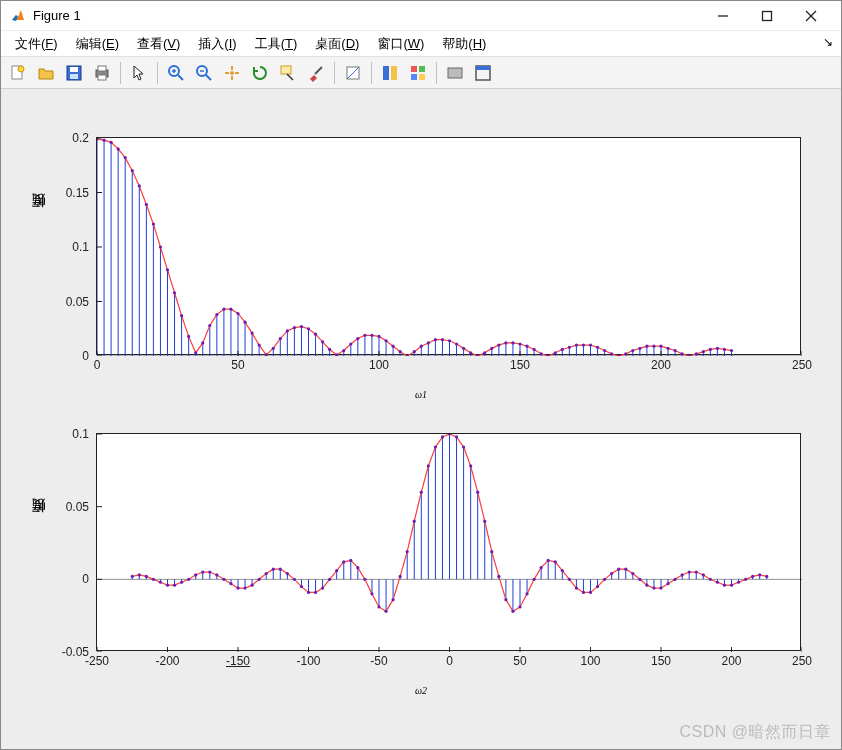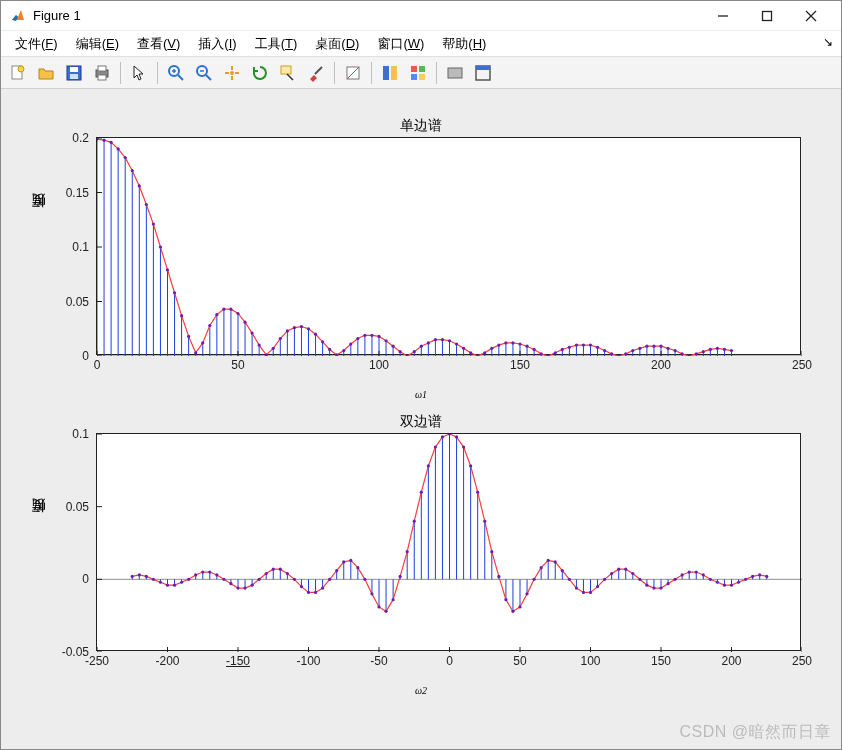--- a/index.html
+++ b/index.html
@@ -251,21 +251,20 @@
     <div class="tbtn">
       <svg width="18" height="18" viewBox="0 0 18 18">
         <rect x="2" y="2" width="14" height="14" fill="none" stroke="#555" stroke-width="1.5"></rect>
         <rect x="2" y="2" width="14" height="4" fill="#3b6fd6"></rect>
       </svg>
     </div>
   </div>
 
 <div class="canvas">
 
-  <div class="axtitle" style="top:28px;">单边谱</div>
   <div class="ylabel" style="top:130px;left:28px;">幅度</div>
   <div class="plotbox" id="plot1" style="left:95px; top:48px; width:705px; height:218px;">
      <div id="yticks1" style="position:absolute; left:-50px; top:0; width:46px; height:100%;">
         <div class="tick y" style="top: 218px;">0</div>
         <div class="tick y" style="top: 163.5px;">0.05</div>
         <div class="tick y" style="top: 109px;">0.1</div>
         <div class="tick y" style="top: 54.5px;">0.15</div>
         <div class="tick y" style="top: 0px;">0.2</div>
       </div>
      <div id="xticks1" style="position:absolute; left:0; bottom:-20px; width:100%; height:18px;">
@@ -469,21 +468,20 @@
         <line x1="0" y1="213" x2="0" y2="218" stroke="#222"></line>
         <line x1="141" y1="213" x2="141" y2="218" stroke="#222"></line>
         <line x1="282" y1="213" x2="282" y2="218" stroke="#222"></line>
         <line x1="423" y1="213" x2="423" y2="218" stroke="#222"></line>
         <line x1="564" y1="213" x2="564" y2="218" stroke="#222"></line>
         <line x1="705" y1="213" x2="705" y2="218" stroke="#222"></line>
       </svg>
   </div>
   <div class="xlabel-area" style="top:300px;">ω1</div>
 
-  <div class="axtitle" style="top:324px;">双边谱</div>
   <div class="ylabel" style="top:435px;left:28px;">幅度</div>
   <div class="plotbox" id="plot2" style="left:95px; top:344px; width:705px; height:218px;">
      <div id="yticks2" style="position:absolute; left:-50px; top:0; width:46px; height:100%;">
         <div class="tick y" style="top: 218px;">-0.05</div>
         <div class="tick y" style="top: 145.333px;">0</div>
         <div class="tick y" style="top: 72.6667px;">0.05</div>
         <div class="tick y" style="top: 0px;">0.1</div>
       </div>
      <div id="xticks2" style="position:absolute; left:0; bottom:-20px; width:100%; height:18px;">
         <div class="tick x" style="left: 0px; text-align: right;">-250</div>

